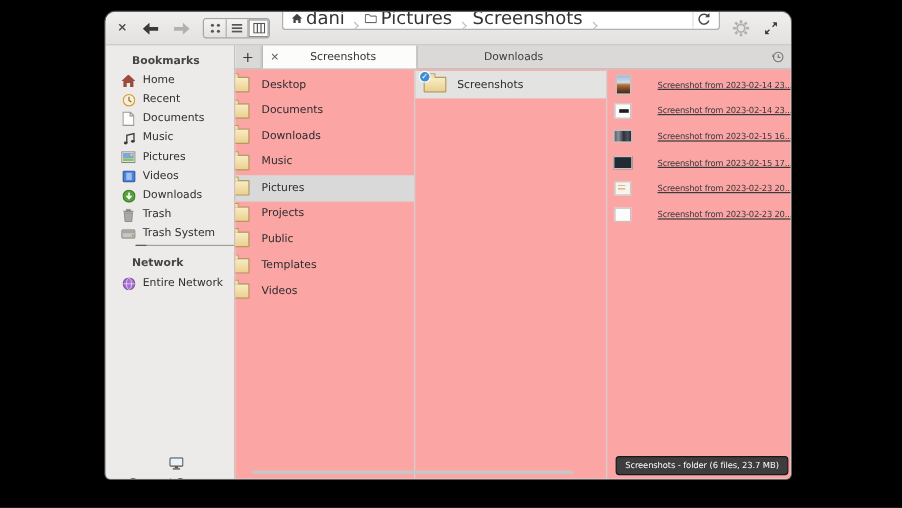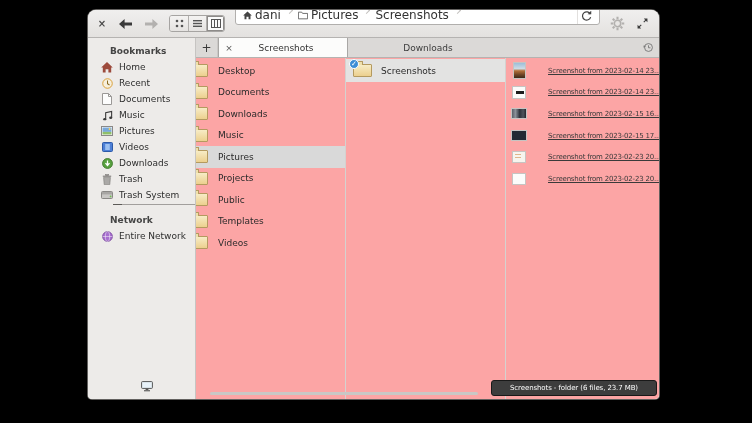--- a/index.html
+++ b/index.html
@@ -15,21 +15,21 @@
   .toolbar{height:28px;flex:0 0 28px;background:linear-gradient(#f0efee,#e3e1df);
     border-bottom:1px solid #b5b3b1;display:flex;align-items:center;padding:0 7px;}
   .tb-btn{display:flex;align-items:center;justify-content:center;height:18px;color:#3a3a3a;}
   .close-x{width:14px;font-size:10px;font-weight:bold;color:#4a4a4a;}
   .nav{width:20px;margin-left:6px;}
   .viewgroup{display:flex;margin-left:8px;border:1px solid #a6a4a2;border-radius:3px;overflow:hidden;height:17px;}
   .viewbtn{width:18px;display:flex;align-items:center;justify-content:center;background:linear-gradient(#f4f3f2,#e5e3e1);}
   .viewbtn+.viewbtn{border-left:1px solid #b1afad;}
   .viewbtn.active{background:#fbfbfb;box-shadow:inset 0 0 0 1px #8d8b89;}
   .pathbar{flex:1;height:18px;margin:0 6px 15px 10px;background:#fff;border:1px solid #b1afad;
-    border-radius:3px;display:flex;align-items:flex-start;padding:0 4px 0 7px;font-size:12px;color:#333;}
+    border-radius:3px;display:flex;align-items:flex-end;padding:0 4px 0 7px;font-size:15px;color:#333;}
   .crumb{display:flex;align-items:center;gap:3px;white-space:nowrap;}
   .chev{width:5px;height:5px;border-top:1px solid #c3c1bf;border-right:1px solid #c3c1bf;
     transform:rotate(45deg);margin:0 6px;flex:0 0 auto;}
   .reload{margin-left:auto;width:18px;display:flex;justify-content:center;align-items:center;border-left:1px solid #e2e0de;height:100%;}
   .gearwrap{width:22px;display:flex;justify-content:center;}
   .expandwrap{width:20px;display:flex;justify-content:center;margin-left:4px;}
 
   
   .body{flex:1;display:flex;min-height:0;}
   .sidebar{width:108px;flex:0 0 108px;background:#edebe9;border-right:1px solid #c6c4c2;
@@ -81,21 +81,21 @@
   .t3{width:16px;height:11px;background:linear-gradient(90deg,#5a6068 0%,#8b9199 25%,#2e333b 55%,#4e545c 80%,#23272e 100%);}
   .t4{width:16px;height:11px;background:linear-gradient(180deg,#39424e 0%,#1d242e 60%,#2a3閉0 100%);background-color:#222a34;}
   .t5{width:14px;height:12px;background:#f7f4ee;position:relative;}
   .t5::after{content:"";position:absolute;left:2px;top:2px;right:4px;bottom:4px;
     background:repeating-linear-gradient(0deg,rgba(205,130,60,.55) 0 1px,transparent 1px 3px);}
   .t6{width:14px;height:12px;background:#fcfcfb;}
   .fname{font-size:7px;letter-spacing:-0.2px;color:#3a3a3a;white-space:nowrap;margin-left:16px;text-decoration:underline;}
 
   .hscroll{position:absolute;left:14px;bottom:4px;width:268px;height:3px;background:#c9c7c5;border-radius:2px;}
   .tooltip{position:absolute;right:2px;bottom:3px;background:#3d3d3d;color:#fff;
-    font-size:7px;letter-spacing:-0.1px;padding:3px 18px;border-radius:3px;border:1px solid #191919;white-space:nowrap;}
+    font-size:7px;letter-spacing:-0.1px;padding:3px 7px;border-radius:3px;border:1px solid #191919;white-space:nowrap;}
   svg{display:block;}
 </style>
 </head>
 <body>
 
 <div class="stage">
   <div class="window">
 
     <div class="toolbar">
       <div class="tb-btn close-x">×</div>

